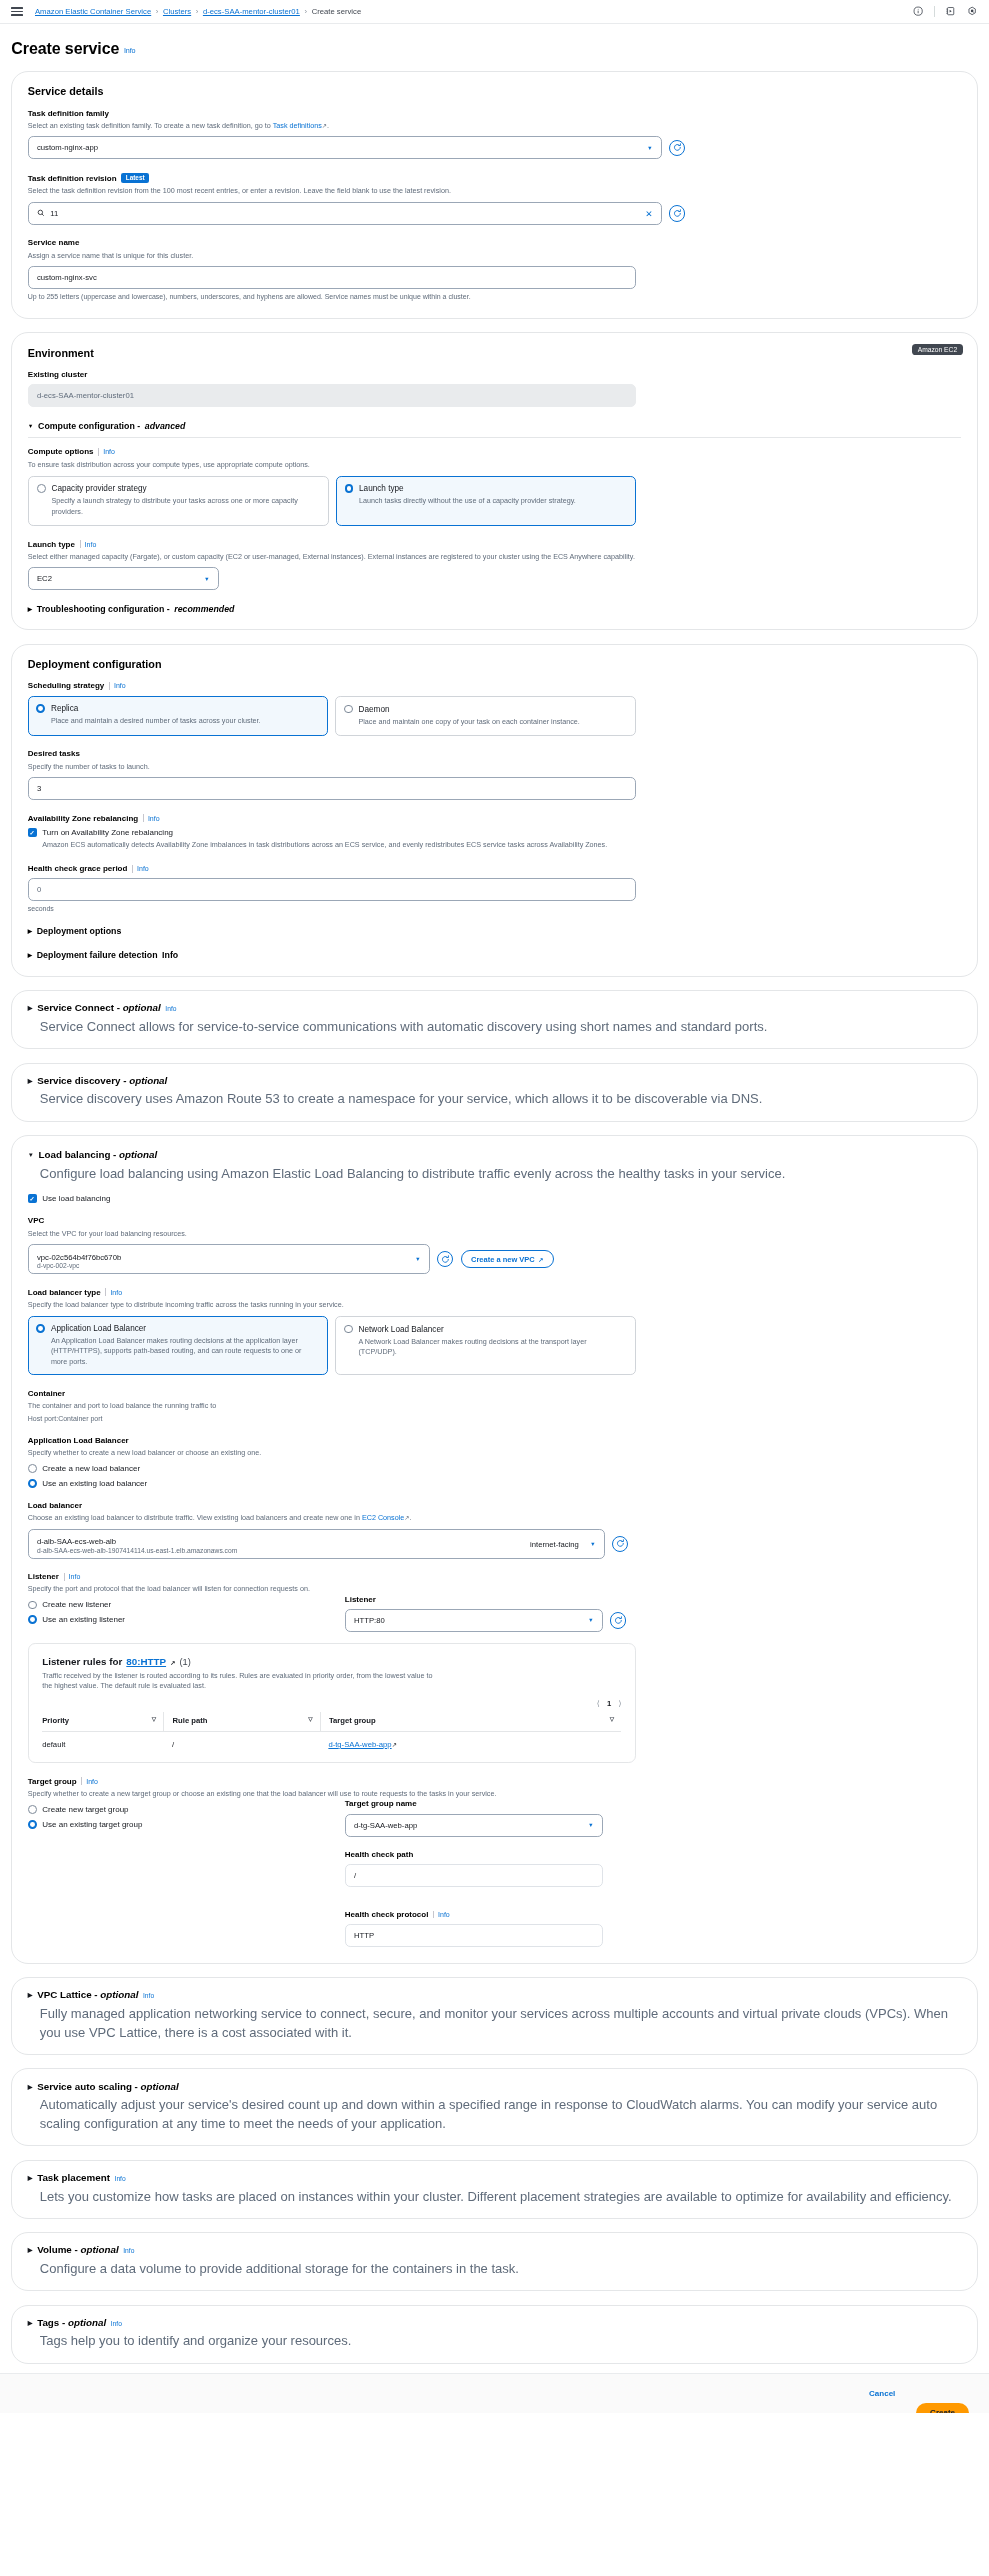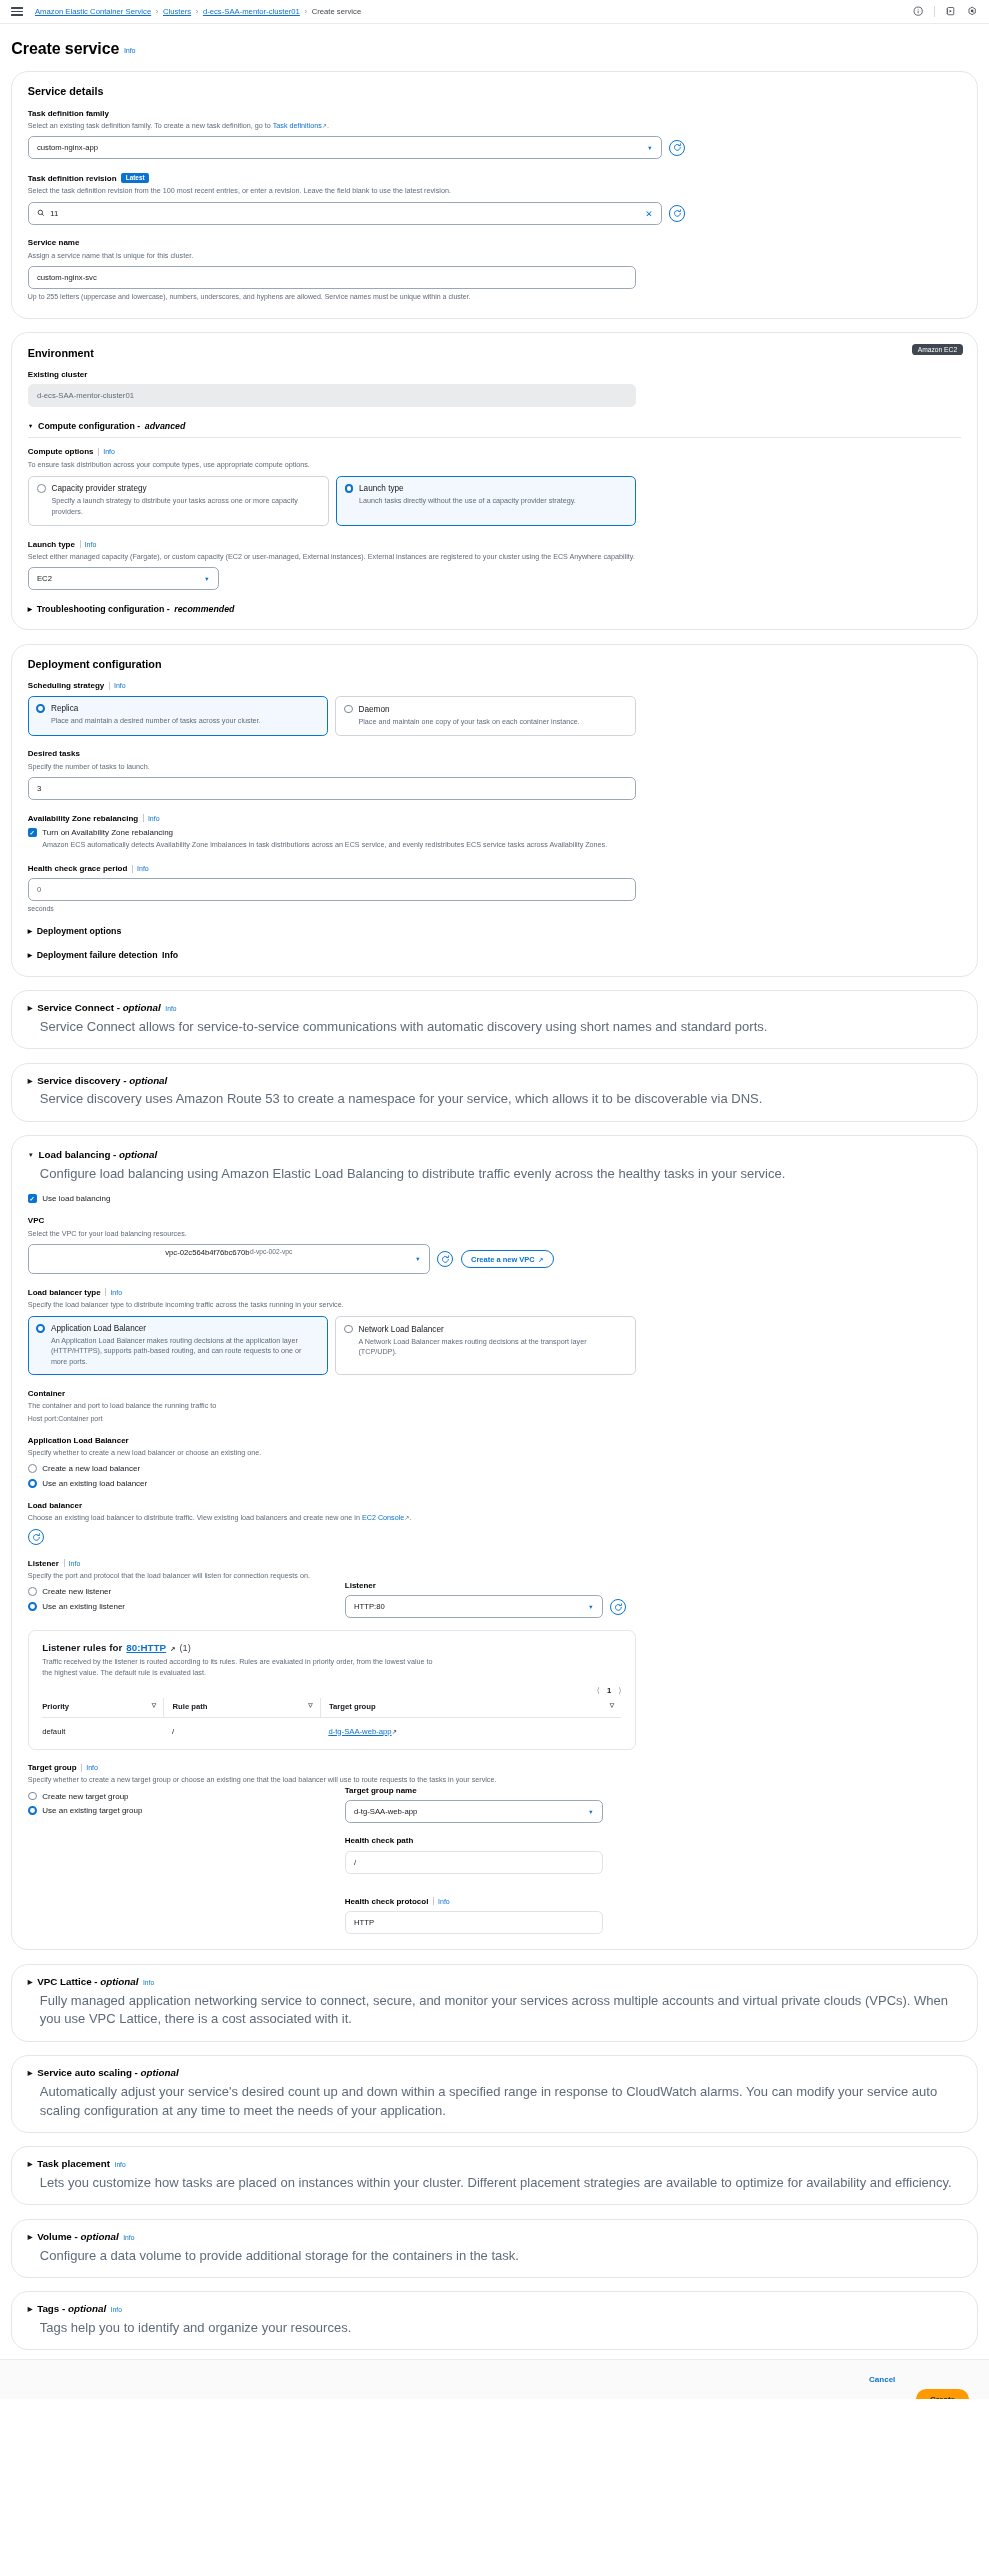--- a/index.html
+++ b/index.html
@@ -88,21 +88,21 @@
     border:0.5px solid #9ba7b6;
     border-radius:5.2px;
     background:#fff;
     display:flex; align-items:center;
     padding:0 8.2px;
     font-size:7.7px; color:#16191f;
     position:relative;
   }
   .select{ cursor:pointer; }
   .select .caret{ margin-left:auto; color:#0972d3; font-size:5.7px; }
-  .select.two-line{ height:30px; flex-direction:row; align-items:flex-start; justify-content:center; gap:0.5px; padding-top:3.1px;text-align:center;}
+  .select.two-line{ height:30px; flex-direction:column; align-items:flex-start; justify-content:center; gap:0.5px; padding-top:3.1px;text-align:center;}
   .select.two-line .v1{ font-size:7.7px; color:#16191f;}
   .select.two-line .v2{ font-size:6.7px; color:#5f6b7a;}
   .select.two-line .caret{ position:absolute; right:8.2px; top:50%; transform:translateY(-50%); }
 
   .input.disabled{ background:#e9ebed; border-color:#e9ebed; color:#8d99a8; }
   .input.readonly{ border-color:#dfe3e8; }
   .input .ph{ color:#5f6b7a; }
 
   .search-input{ display:flex; align-items:center; gap:5.7px; }
   .search-input .q{ color:#16191f; }
@@ -571,20 +571,26 @@
     </div>
 
     <div class="field">
       <div class="flabel">
         <span>Load balancer</span>
       </div>
       <div class="fdesc">
         <span>Choose an existing load balancer to distribute traffic. View existing load balancers and create new one in </span><a>EC2 Console</a><span class="ext">↗</span><span>.</span>
       </div>
       <div class="ctl-row">
+        <div class="select two-line" style="width:577px">
+          <span class="v1">d-alb-SAA-ecs-web-alb</span>
+          <span class="v2">d-alb-SAA-ecs-web-alb-1907414114.us-east-1.elb.amazonaws.com</span>
+          <span style="position:absolute; right:25px; top:50%; transform:translateY(-50%); font-size:7.7px; color:#16191f;">internet-facing</span>
+          <span class="caret">▼</span>
+        </div>
         <div class="refresh">
           <svg width="8.8" height="8.8" viewBox="0 0 18 18" fill="none" stroke="#0972d3" stroke-width="1.8" stroke-linecap="round">
               <path d="M15 9a6 6 0 1 1-1.9-4.4"></path>
               <polyline points="15.2,1.6 15.2,5.2 11.6,5.2"></polyline>
             </svg>
         </div>
       </div>
     </div>
 
     <div class="field">

